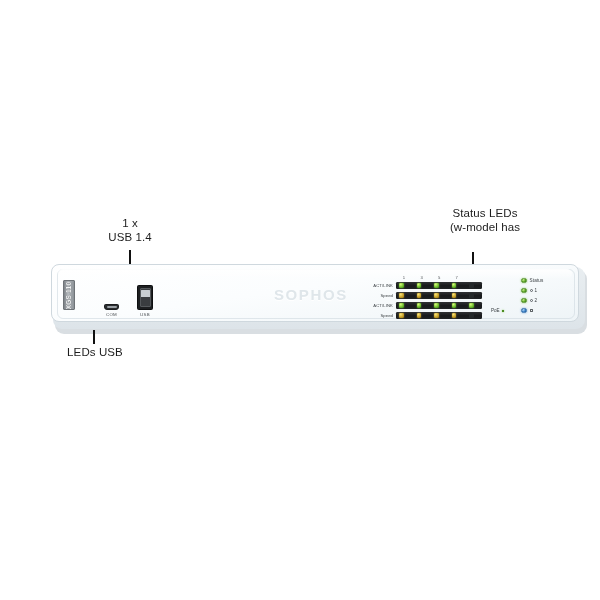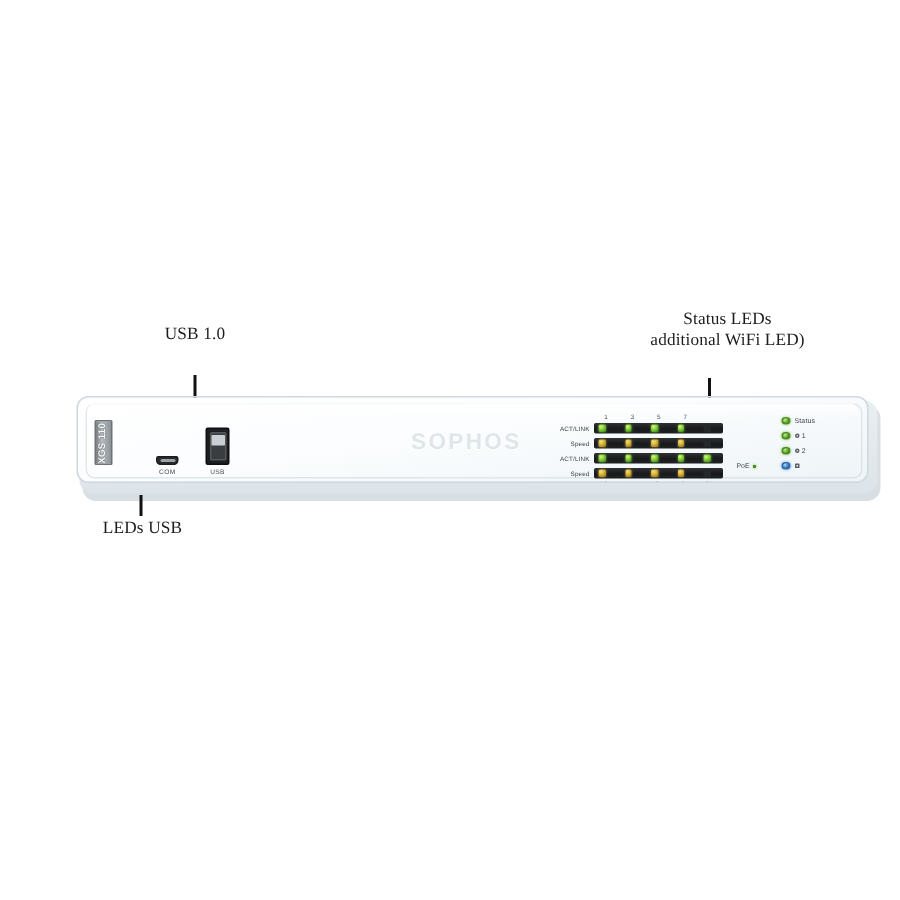--- a/index.html
+++ b/index.html
@@ -24,21 +24,21 @@
   
   .annot {
     position: absolute;
     text-align: center;
     color: #1d1d1d;
     font-size: 11.5px;
     line-height: 14px;
     letter-spacing: .1px;
     white-space: nowrap;
   }
-  .annot .ln { display: block; font-family: Liberation Serif, serif; }
+  .annot .ln { display: block; }
 
   .leader {
     position: absolute;
     background: #111111;
   }
   .leader.v { width: 1.6px; }
 
   
   #appliance {
     position: absolute;
@@ -341,27 +341,28 @@
     margin-right: 2.5px;
     white-space: nowrap;
   }
 </style>
 </head>
 <body>
 
 <div id="stage">
 
   <div class="annot" style="left:78px; top:216px; width:104px;">
-    <span class="ln">USB 1.0</span>
+    <span class="ln">1 x</span>
+    <span class="ln">USB 1.4</span>
   </div>
   <div class="leader v" style="left:129px; top:250px; height:36px;"></div>
 
   <div class="annot" style="left:400px; top:206px; width:170px;">
     <span class="ln">Status LEDs</span>
-    <span class="ln">additional WiFi LED)</span>
+    <span class="ln">(w-model has</span>
   </div>
   <div class="leader v" style="left:472px; top:252px; height:26px;"></div>
 
   <div id="appliance">
     <div class="chassis-shadow"></div>
     <div class="chassis-side"></div>
 
     <div class="chassis">
       <div class="chassis-inner-line"></div>
 

